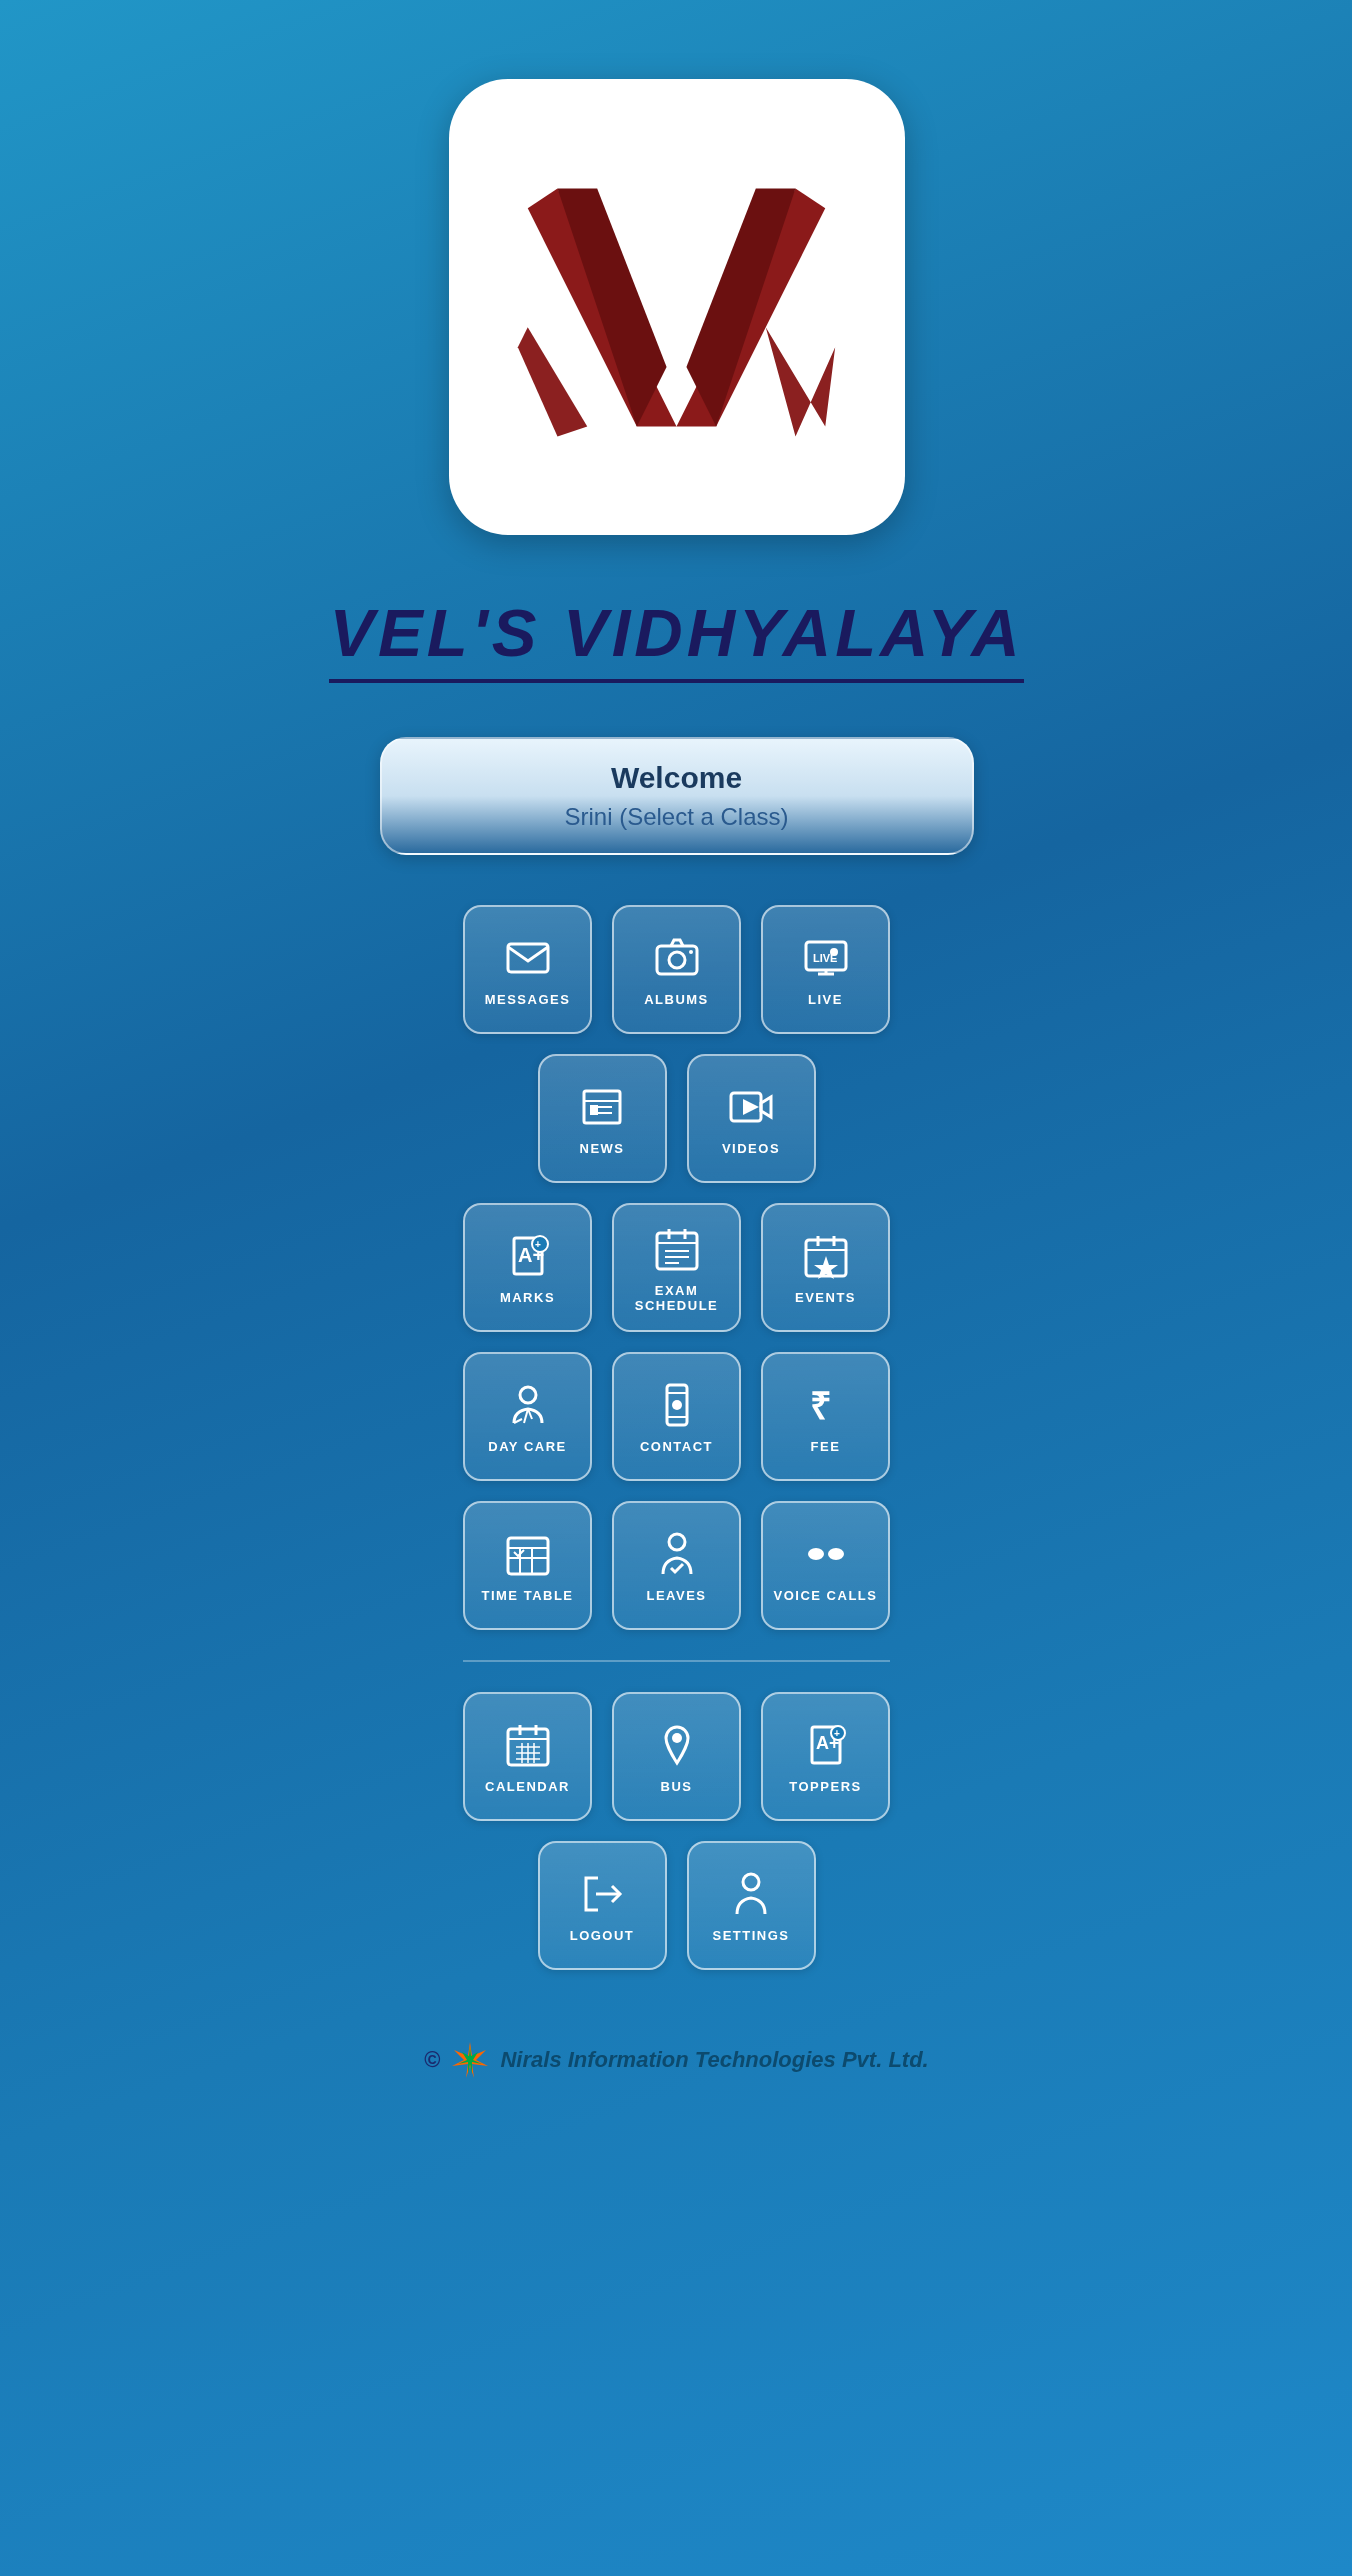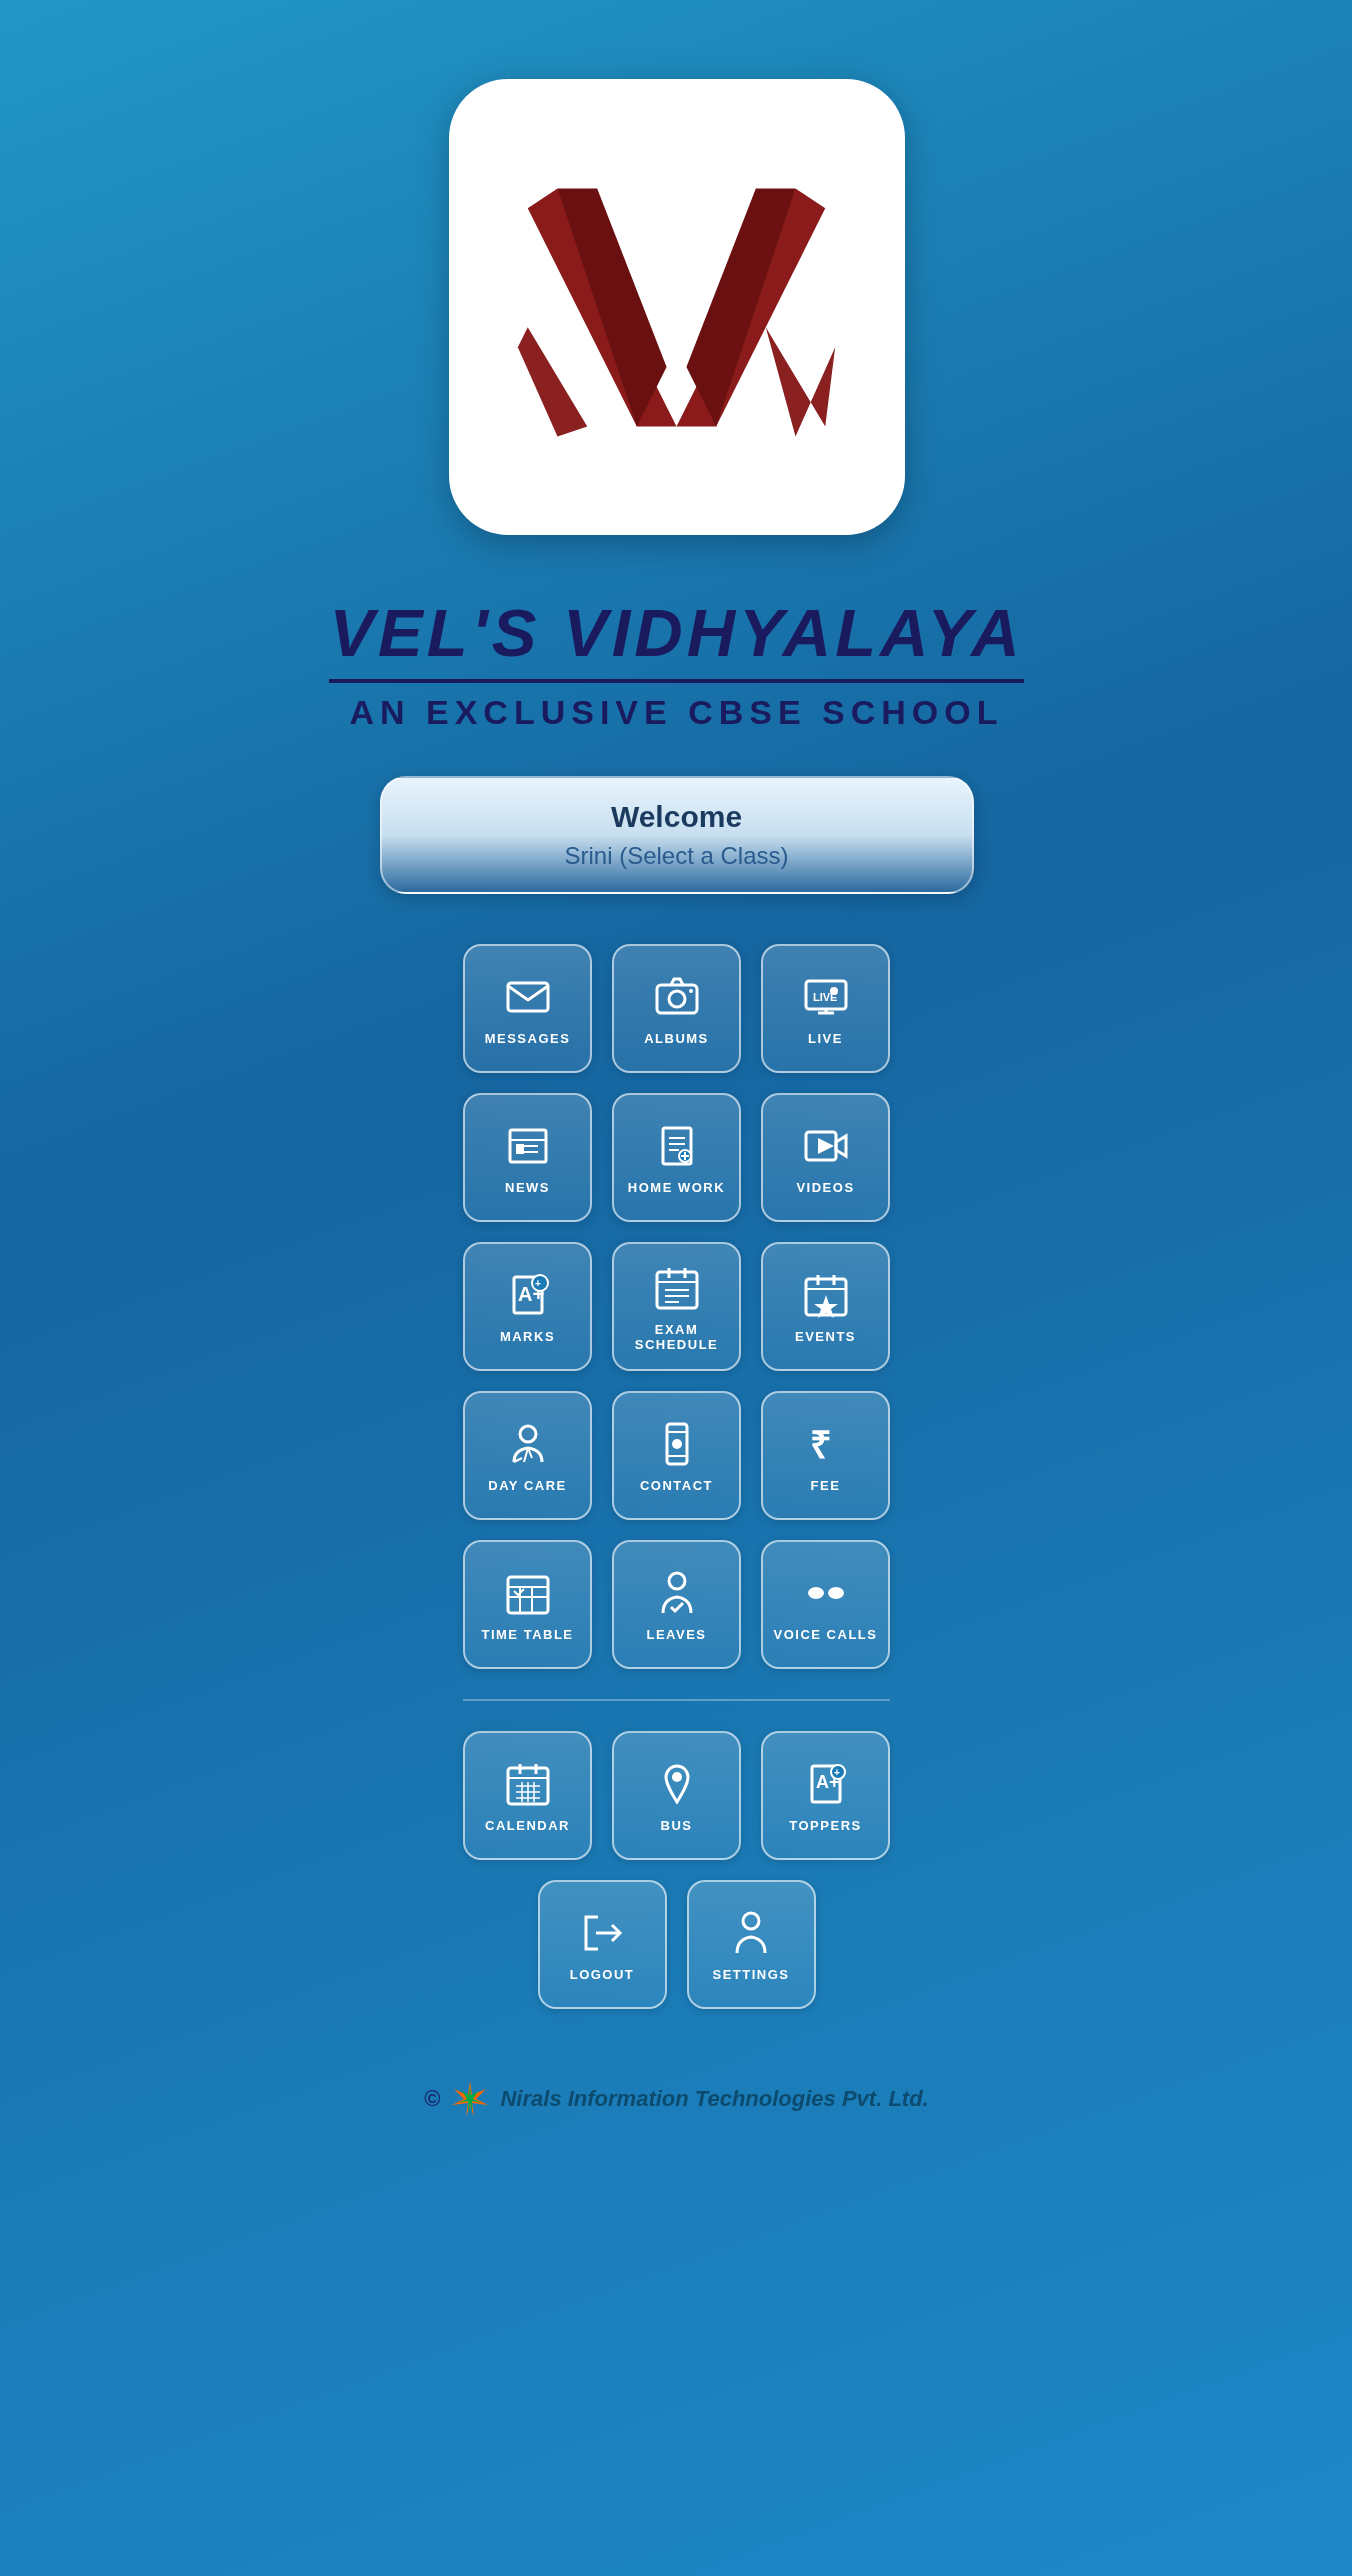--- a/index.html
+++ b/index.html
@@ -185,21 +185,20 @@
 
       <polygon points="30,200 90,300 60,310 20,220" fill="#8b2020"></polygon>
 
       <polygon points="270,200 330,300 340,220 300,310" fill="#8b2020"></polygon>
     </svg>
   </div>
 </div>
 
 <div class="title-section">
   <div class="school-name">VEL'S VIDHYALAYA</div>
-  <div class="school-subtitle">AN EXCLUSIVE CBSE SCHOOL</div>
 </div>
 
 <div class="welcome-box">
   <div class="welcome-text">Welcome</div>
   <div class="welcome-sub">Srini (Select a Class)</div>
 </div>
 
 <div class="buttons-section">
 
   <div class="button-row">
@@ -242,34 +241,20 @@
       <div class="btn-icon">
         <svg viewBox="0 0 48 48" xmlns="http://www.w3.org/2000/svg">
           <rect x="6" y="8" width="36" height="32" rx="2" fill="none" stroke="white" stroke-width="3"></rect>
           <line x1="6" y1="18" x2="42" y2="18" stroke="white" stroke-width="2"></line>
           <line x1="14" y1="24" x2="34" y2="24" stroke="white" stroke-width="2"></line>
           <line x1="14" y1="30" x2="34" y2="30" stroke="white" stroke-width="2"></line>
           <rect x="12" y="22" width="8" height="10" fill="white"></rect>
         </svg>
       </div>
       <span class="btn-label">NEWS</span>
-    </div>
-    <div class="app-btn">
-      <div class="btn-icon">
-        <svg viewBox="0 0 48 48" xmlns="http://www.w3.org/2000/svg">
-          <rect x="10" y="6" width="28" height="36" rx="2" fill="none" stroke="white" stroke-width="3"></rect>
-          <line x1="16" y1="16" x2="32" y2="16" stroke="white" stroke-width="2"></line>
-          <line x1="16" y1="22" x2="32" y2="22" stroke="white" stroke-width="2"></line>
-          <line x1="16" y1="28" x2="26" y2="28" stroke="white" stroke-width="2"></line>
-          <circle cx="32" cy="34" r="6" fill="#1a7ab5" stroke="white" stroke-width="2"></circle>
-          <line x1="32" y1="30" x2="32" y2="38" stroke="white" stroke-width="2"></line>
-          <line x1="28" y1="34" x2="36" y2="34" stroke="white" stroke-width="2"></line>
-        </svg>
-      </div>
-      <span class="btn-label">HOME WORK</span>
     </div>
     <div class="app-btn">
       <div class="btn-icon">
         <svg viewBox="0 0 48 48" xmlns="http://www.w3.org/2000/svg">
           <rect x="4" y="10" width="30" height="28" rx="3" fill="none" stroke="white" stroke-width="3"></rect>
           <polygon points="34,20 44,14 44,34 34,28" fill="none" stroke="white" stroke-width="3"></polygon>
           <polygon points="16,16 32,24 16,32" fill="white"></polygon>
         </svg>
       </div>
       <span class="btn-label">VIDEOS</span>

